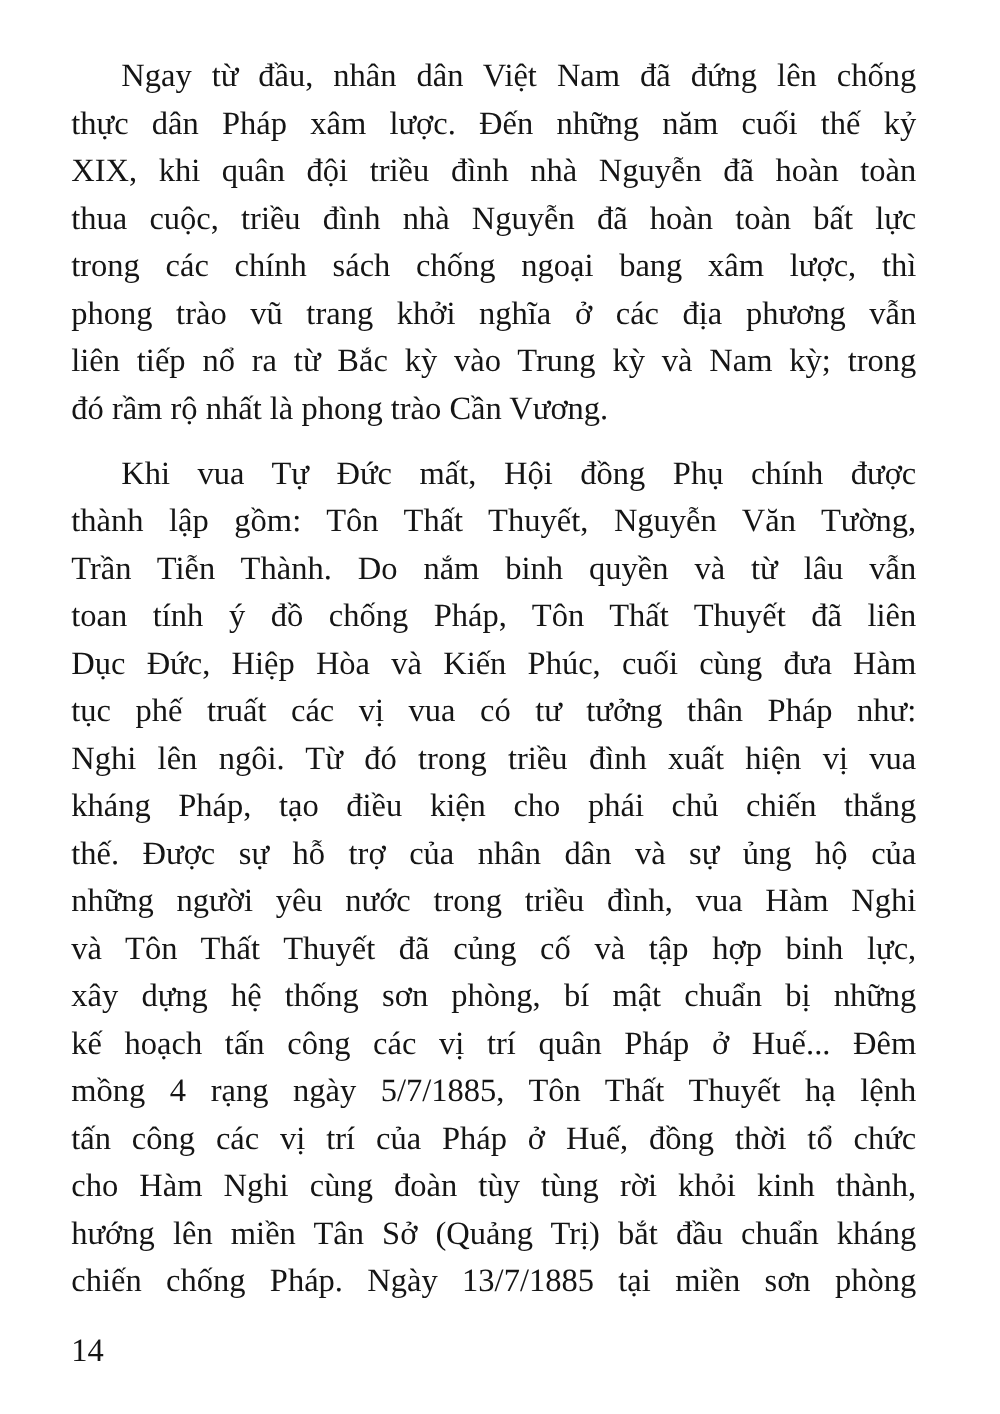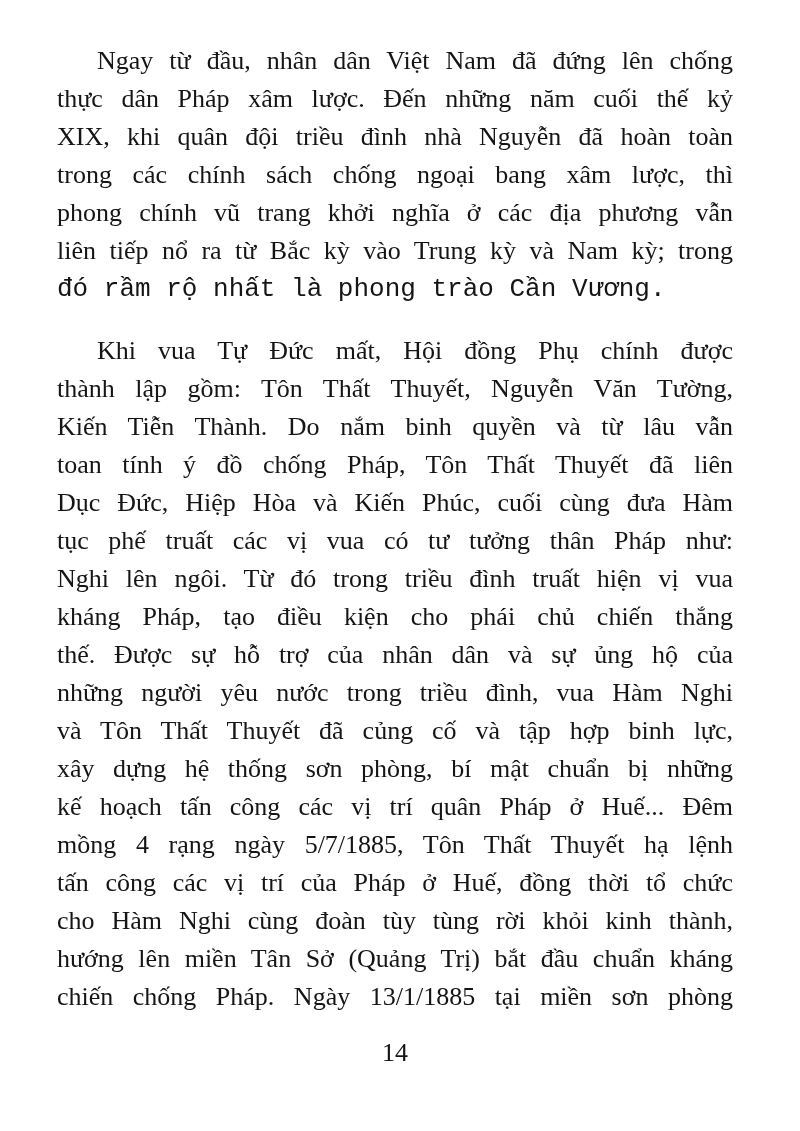--- a/index.html
+++ b/index.html
@@ -20,71 +20,71 @@
     height: 1131px;
     padding: 42px 67px 0 57px;
     background: #ffffff;
   }
   .paragraph {
     font-size: 26px;
     line-height: 38px;
     margin: 0;
   }
   .paragraph + .paragraph {
-    margin-top: 24px;
+    margin-top: 14px;
   }
   .line {
     text-align: justify;
     text-align-last: justify;
     white-space: normal;
   }
   .line.first {
     text-indent: 40px;
   }
   .line.last-left {
     text-align-last: left;
-    font-family: Liberation Mono, monospace;
   }
   .page-number {
     margin-top: 22px;
-    text-align: center;
+    text-align: left;
     font-size: 26px;
     line-height: 30px;
     color: #151515;
   }
 </style>
 </head>
 <body>
 
 <div class="page">
   <div class="text-block">
     <div class="paragraph">
         <div class="line first">Ngay từ đầu, nhân dân Việt Nam đã đứng lên chống</div>
         <div class="line">thực dân Pháp xâm lược. Đến những năm cuối thế kỷ</div>
         <div class="line">XIX, khi quân đội triều đình nhà Nguyễn đã hoàn toàn</div>
+        <div class="line">thua cuộc, triều đình nhà Nguyễn đã hoàn toàn bất lực</div>
         <div class="line">trong các chính sách chống ngoại bang xâm lược, thì</div>
-        <div class="line">phong chính vũ trang khởi nghĩa ở các địa phương vẫn</div>
+        <div class="line">phong trào vũ trang khởi nghĩa ở các địa phương vẫn</div>
         <div class="line">liên tiếp nổ ra từ Bắc kỳ vào Trung kỳ và Nam kỳ; trong</div>
         <div class="line last-left">đó rầm rộ nhất là phong trào Cần Vương.</div>
       </div>
     <div class="paragraph">
         <div class="line first">Khi vua Tự Đức mất, Hội đồng Phụ chính được</div>
         <div class="line">thành lập gồm: Tôn Thất Thuyết, Nguyễn Văn Tường,</div>
-        <div class="line">Kiến Tiễn Thành. Do nắm binh quyền và từ lâu vẫn</div>
+        <div class="line">Trần Tiễn Thành. Do nắm binh quyền và từ lâu vẫn</div>
         <div class="line">toan tính ý đồ chống Pháp, Tôn Thất Thuyết đã liên</div>
         <div class="line">Dục Đức, Hiệp Hòa và Kiến Phúc, cuối cùng đưa Hàm</div>
         <div class="line">tục phế truất các vị vua có tư tưởng thân Pháp như:</div>
-        <div class="line">Nghi lên ngôi. Từ đó trong triều đình truất hiện vị vua</div>
+        <div class="line">Nghi lên ngôi. Từ đó trong triều đình xuất hiện vị vua</div>
         <div class="line">kháng Pháp, tạo điều kiện cho phái chủ chiến thắng</div>
         <div class="line">thế. Được sự hỗ trợ của nhân dân và sự ủng hộ của</div>
         <div class="line">những người yêu nước trong triều đình, vua Hàm Nghi</div>
         <div class="line">và Tôn Thất Thuyết đã củng cố và tập hợp binh lực,</div>
         <div class="line">xây dựng hệ thống sơn phòng, bí mật chuẩn bị những</div>
         <div class="line">kế hoạch tấn công các vị trí quân Pháp ở Huế... Đêm</div>
         <div class="line">mồng 4 rạng ngày 5/7/1885, Tôn Thất Thuyết hạ lệnh</div>
         <div class="line">tấn công các vị trí của Pháp ở Huế, đồng thời tổ chức</div>
         <div class="line">cho Hàm Nghi cùng đoàn tùy tùng rời khỏi kinh thành,</div>
         <div class="line">hướng lên miền Tân Sở (Quảng Trị) bắt đầu chuẩn kháng</div>
-        <div class="line">chiến chống Pháp. Ngày 13/1/1885 tại miền sơn phòng</div>
+        <div class="line">chiến chống Pháp. Ngày 13/7/1885 tại miền sơn phòng</div>
       </div>
   </div>
   <div class="page-number">14</div>
 </div>
 
 </body></html>

